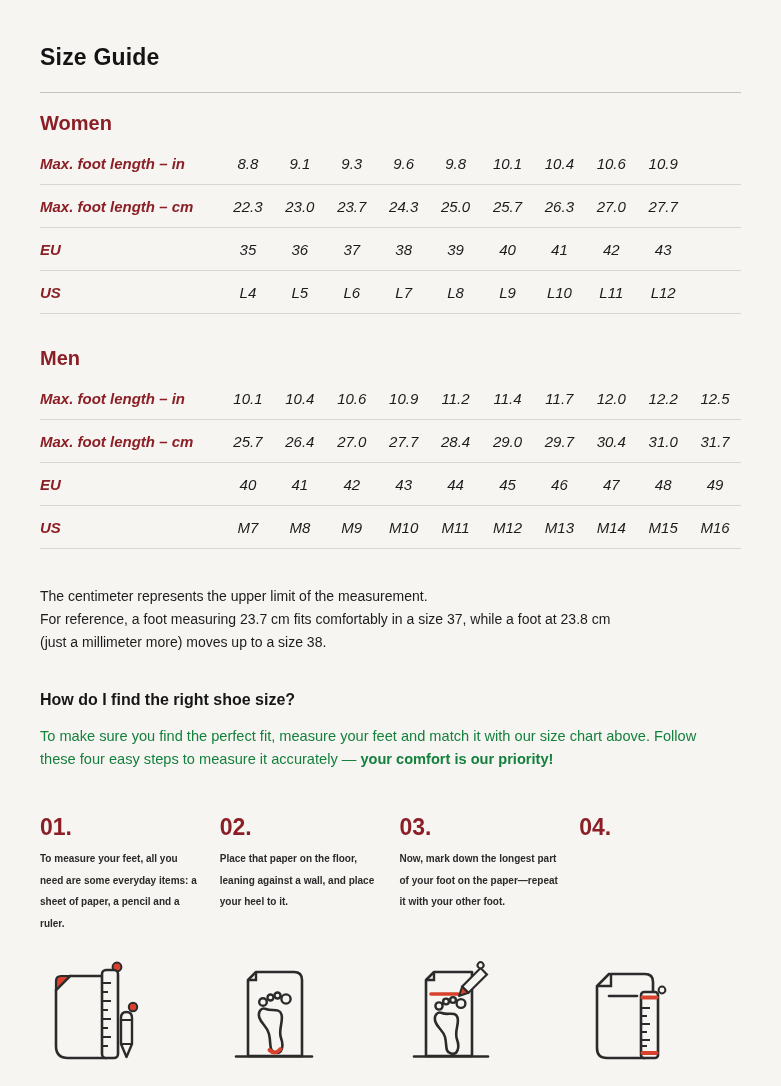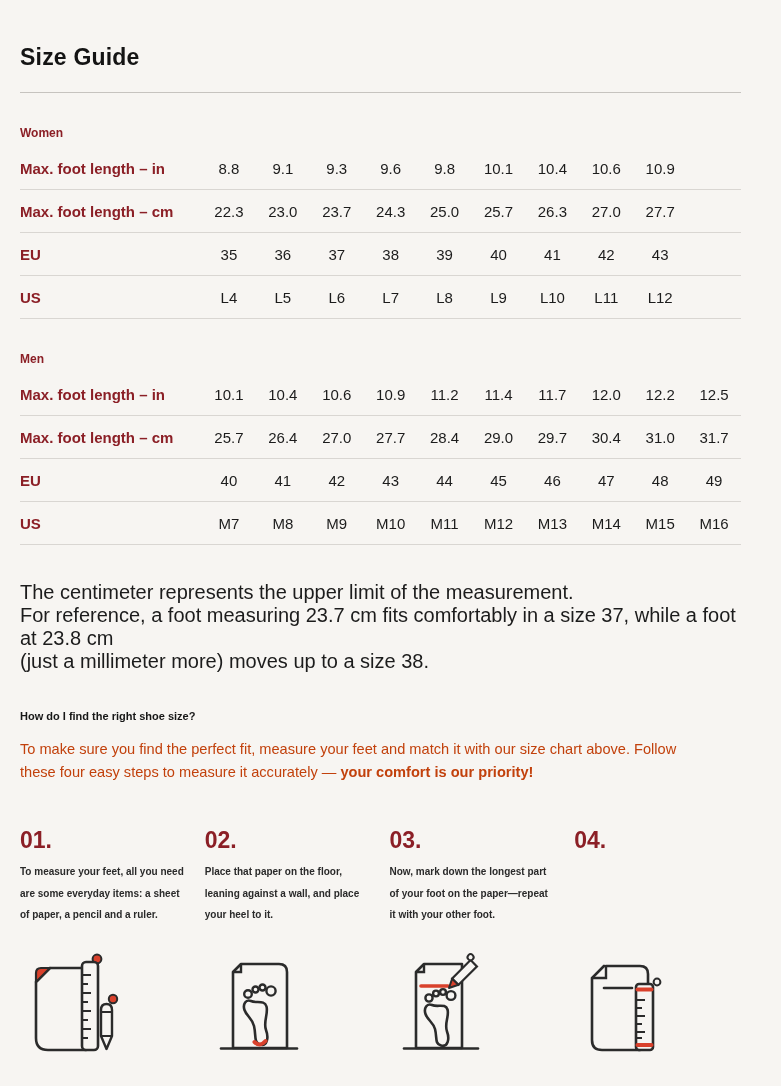--- a/index.html
+++ b/index.html
@@ -11,40 +11,40 @@
     --icon-ink:#2b2b2b;
     --icon-red:#d9412c;
   }
   *{box-sizing:border-box;margin:0;padding:0;}
   html,body{background:var(--bg);}
   body{
     width:781px;height:1086px;overflow:hidden;
     font-family:"Liberation Sans","DejaVu Sans",sans-serif;
     color:var(--ink);
   }
-  .page{width:781px;height:1086px;padding:44px 40px 0 20px;}
+  .page{width:781px;height:1086px;padding:44px 40px 0 40px;}
   
   .header{display:flex;justify-content:space-between;align-items:center;}
   .page-title{font-size:23px;font-weight:600;letter-spacing:.2px;color:#141414;}
   .logo{font-size:42px;font-weight:800;color:var(--logo-red);letter-spacing:1.5px;line-height:1;}
   .header-rule{border:none;border-top:1.5px solid #c6c3bf;margin-top:21px;}
   
-  .section-heading{font-size:12px;font-weight:700;color:var(--red);margin-top:33px;}
+  .section-heading{font-size:20px;font-weight:700;color:var(--red);margin-top:19px;}
   .size-table{margin-top:7px;}
-  .trow{display:flex;padding:12.5px 0;border-bottom:1px solid var(--line);}
+  .trow{display:flex;padding:12.5px 0;border-bottom:1px solid var(--line);font-style:italic;}
   .tlabel{flex:0 0 182px;font-size:15px;font-weight:700;color:var(--red);}
   .tcells{flex:1;display:flex;}
   .tcell{flex:1;text-align:center;font-size:15px;color:#1c1c1c;}
   .men-block{margin-top:33px;}
   
   .notes{margin-top:36px;}
-  .note-line{font-size:20px;line-height:23px;color:#1c1c1c;}
-  
-  .howto-heading{font-size:11px;font-weight:700;color:#161616;margin-top:37px;}
-  .howto-intro{margin-top:16px;font-size:14.6px;line-height:23px;max-width:658px;color:#c2410c;}
+  .note-line{font-size:14px;line-height:23px;color:#1c1c1c;}
+  
+  .howto-heading{font-size:16px;font-weight:700;color:#161616;margin-top:37px;}
+  .howto-intro{margin-top:16px;font-size:14.6px;line-height:23px;max-width:658px;color:#15803d;}
   .howto-intro b{font-weight:700;}
   
   .steps{margin-top:43px;display:grid;grid-template-columns:repeat(4,1fr);column-gap:18px;}
   .step-number{color:var(--red);font-size:23px;font-weight:700;margin-bottom:7px;}
   .step-text{font-size:10px;line-height:21.5px;font-weight:700;color:#2a2a2a;}
   .step-icon{margin-top:24px;}
   .step-icon svg{display:block;}
 </style>
 </head>
 <body>

